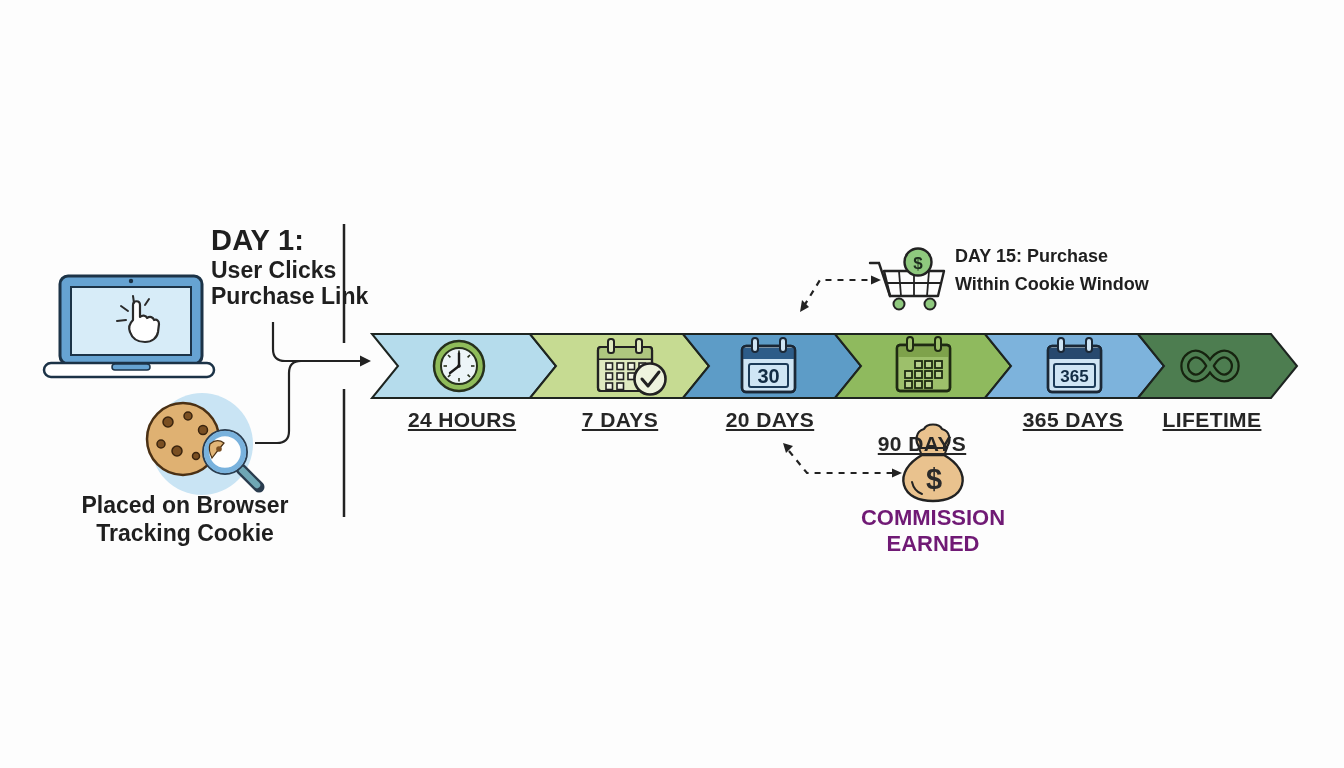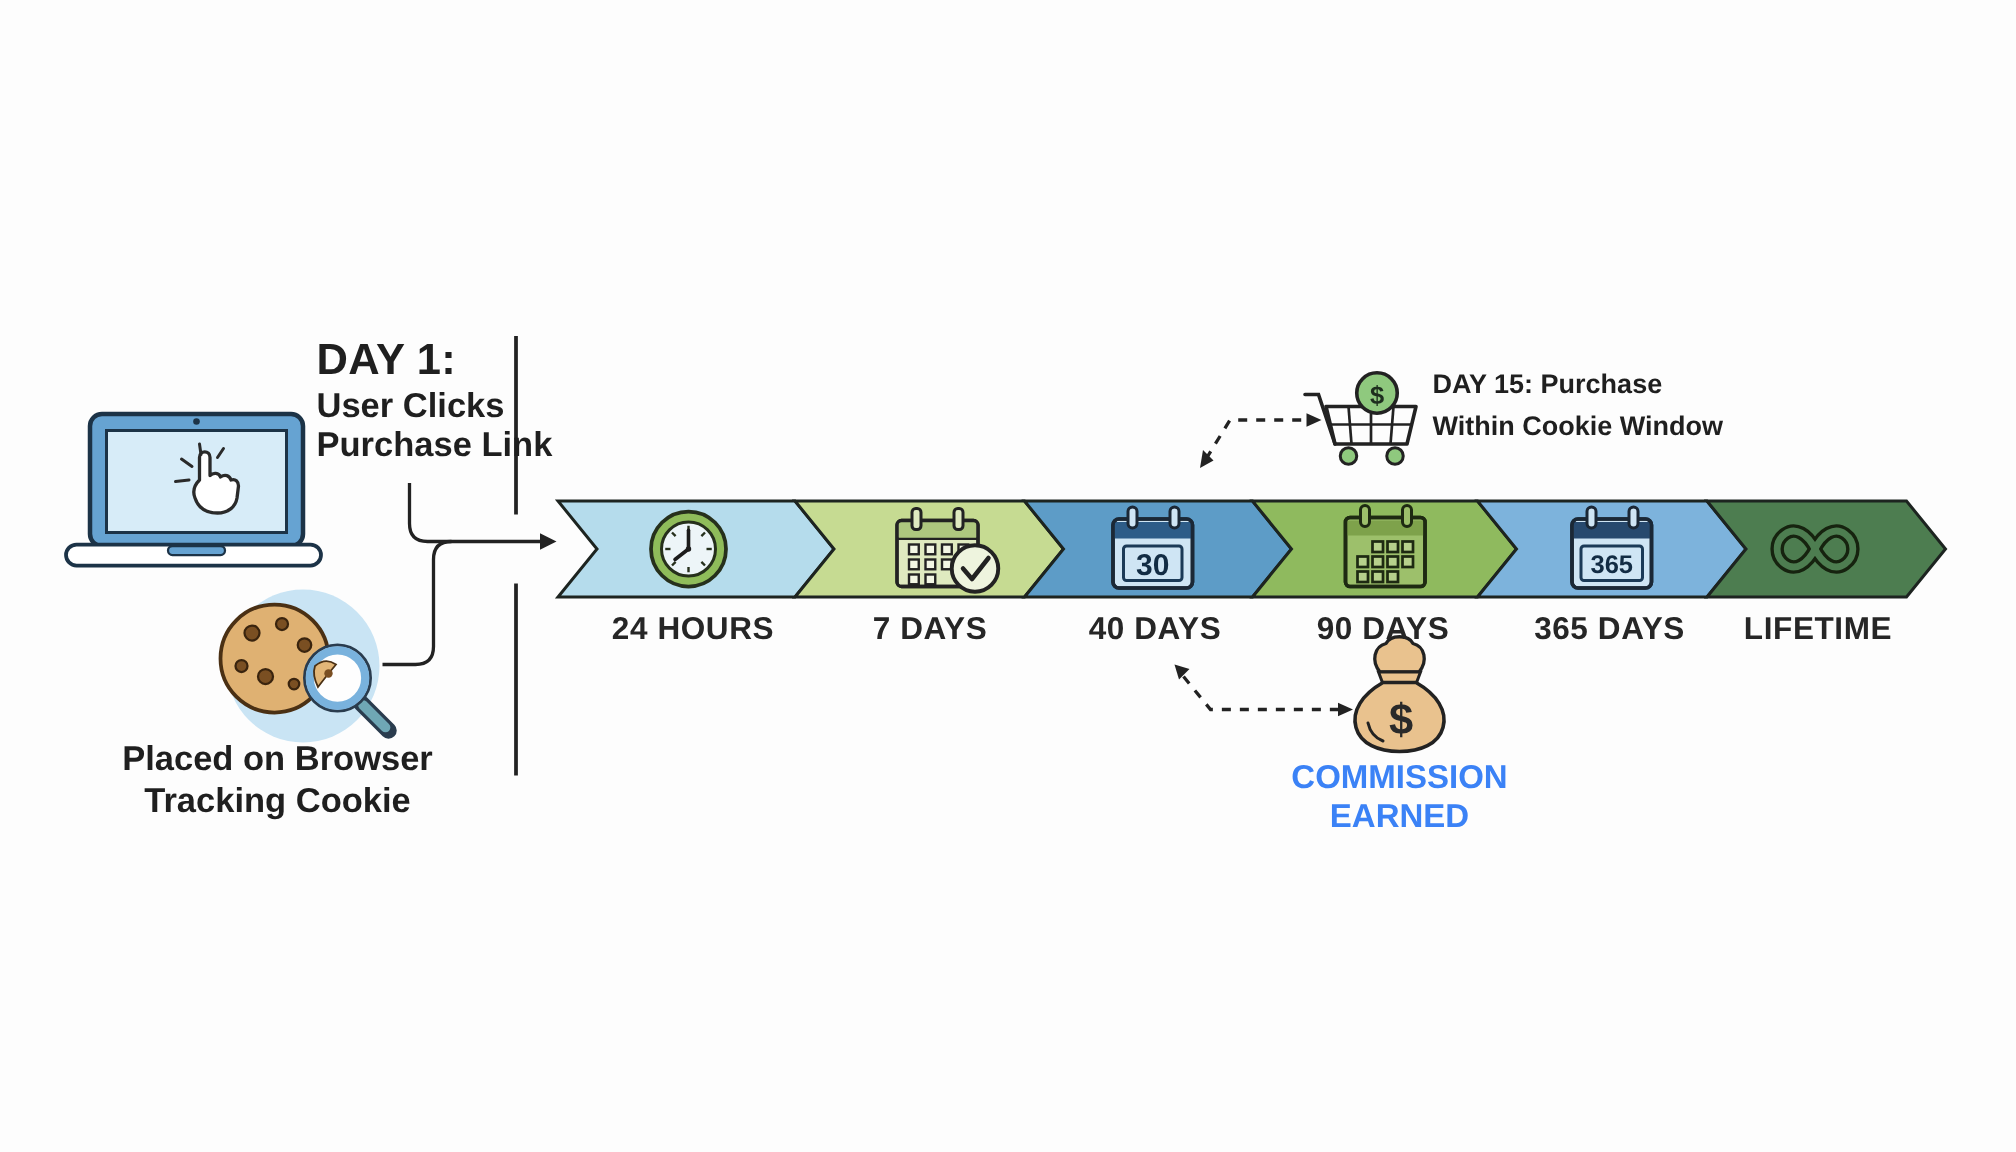--- a/index.html
+++ b/index.html
@@ -7,24 +7,24 @@
   .stage{position:absolute;left:0;top:0;width:1344px;height:768px;}
   svg.layer{position:absolute;left:0;top:0;}
   .txt{position:absolute;white-space:nowrap;}
   .day1{left:211px;top:224px;}
   .day1 .h{font-size:29px;font-weight:700;line-height:33px;letter-spacing:.2px;}
   .day1 .s{font-size:23px;font-weight:600;line-height:26px;}
   .tracking{left:62px;top:491px;width:246px;text-align:center;font-size:23px;font-weight:600;line-height:28px;}
   .day15{left:955px;top:242px;font-size:18px;line-height:28px;}
   .day15 .h{font-weight:700;}
   .day15 .r{font-weight:600;}
-  .commission{left:833px;top:505px;width:200px;text-align:center;font-size:22px;font-weight:600;line-height:26px;color:#3b82f6;}
+  .commission{left:833px;top:505px;width:200px;text-align:center;font-size:22px;font-weight:600;line-height:26px;color:#701a75;}
   .seg-label{position:absolute;top:408px;width:150px;text-align:center;font-size:21px;font-weight:600;
-    letter-spacing:.4px;color:#262626;}
-  .sl0{left:387px;} .sl1{left:545px;} .sl2{left:695px;} .sl3{left:847px;} .sl4{left:998px;} .sl5{left:1137px;}
+    letter-spacing:.4px;color:#262626;text-decoration:underline;}
+  .sl0{left:387px;} .sl1{left:545px;} .sl2{left:695px;} .sl3{left:847px;margin-top:24px;} .sl4{left:998px;} .sl5{left:1137px;}
 </style>
 </head>
 <body>
 
 <div class="stage">
 
 <svg class="layer" width="1344" height="768" viewBox="0 0 1344 768">
 
   <g>
     <rect x="60" y="276" width="142" height="88" rx="8" fill="#66a3d2" stroke="#1c3347" stroke-width="3"></rect>
@@ -230,18 +230,18 @@
   <div class="r">Within Cookie Window</div>
 </div>
 
 <div class="txt commission">
   <div>COMMISSION</div>
   <div>EARNED</div>
 </div>
 
 <div class="seg-label sl0">24 HOURS</div>
 <div class="seg-label sl1">7 DAYS</div>
-<div class="seg-label sl2">40 DAYS</div>
+<div class="seg-label sl2">20 DAYS</div>
 <div class="seg-label sl3">90 DAYS</div>
 <div class="seg-label sl4">365 DAYS</div>
 <div class="seg-label sl5">LIFETIME</div>
 
 </div>
 
 </body></html>

